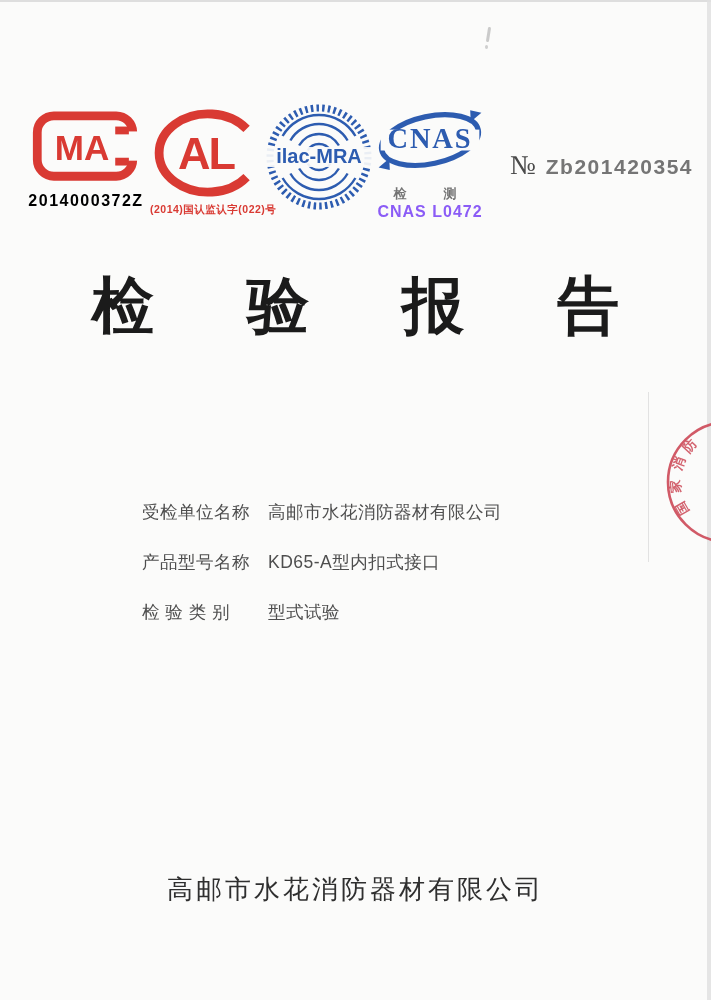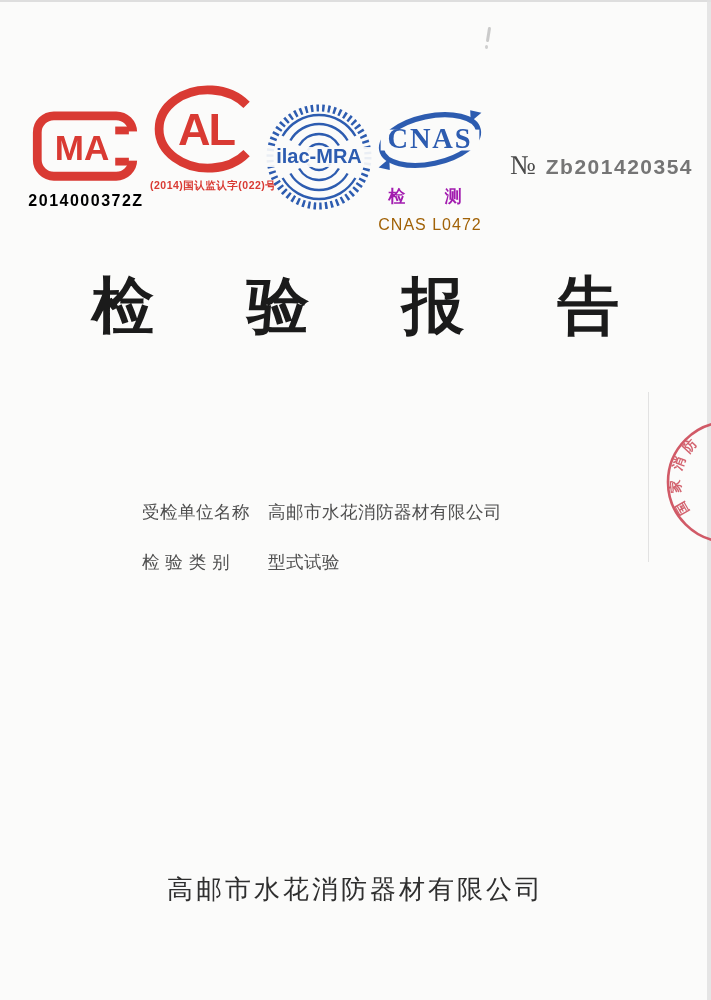--- a/index.html
+++ b/index.html
@@ -9,28 +9,28 @@
     font-family:"Liberation Sans","DejaVu Sans",sans-serif;
   }
   .artifact-topline{position:absolute;top:0;left:0;width:100%;height:2px;background:#c6c6c6;opacity:.55;}
   .artifact-rightstrip{position:absolute;top:0;right:0;width:4px;height:100%;background:#e0e0e0;opacity:.8;}
   .artifact-vline{position:absolute;left:648px;top:392px;width:1px;height:170px;background:#e2e2e2;}
   .artifact-smudge{position:absolute;left:487px;top:27px;width:3px;height:15px;background:#9a9a9a;opacity:.5;transform:rotate(9deg);border-radius:2px;}
   .artifact-smudge-dot{position:absolute;left:485px;top:45px;width:3px;height:4px;background:#9a9a9a;opacity:.45;border-radius:50%;}
 
   .logo{position:absolute;text-align:center;}
   .logo-cma{left:28px;top:110px;width:116px;}
-  .logo-cal{left:150px;top:84px;width:120px;}
+  .logo-cal{left:150px;top:108px;width:120px;}
   .logo-ilac{left:266px;top:104px;width:106px;}
   .logo-cnas{left:372px;top:104px;width:116px;}
 
   .cma-certno{margin-top:2px;color:#000000;font-weight:bold;font-size:16px;letter-spacing:1.5px;}
   .cal-certno{margin-top:1px;color:#d93a33;font-weight:bold;font-size:10.5px;letter-spacing:.5px;white-space:nowrap;}
-  .cnas-category{margin-top:3px;color:#a21caf;font-size:17px;letter-spacing:10px;font-weight:bold;white-space:pre;}
-  .cnas-certno{margin-top:8px;color:#a16207;font-weight:normal;font-size:16px;letter-spacing:1px;}
+  .cnas-category{margin-top:3px;color:#737373;font-size:13px;letter-spacing:10px;font-weight:bold;white-space:pre;}
+  .cnas-certno{margin-top:0;color:#8b5cf6;font-weight:bold;font-size:16px;letter-spacing:1px;}
 
   .report-no{position:absolute;left:510px;top:150px;display:flex;align-items:baseline;gap:10px;}
   .report-no .sym{font-family:"Liberation Serif","DejaVu Serif",serif;font-size:27px;color:#4a4a4a;}
   .report-no .num{font-size:21px;color:#757575;letter-spacing:1.5px;font-weight:bold;}
 
   .doc-title{
     position:absolute;top:264px;left:0;width:100%;
     text-align:center;font-size:62px;font-weight:bold;color:#1b1b1b;
     letter-spacing:38px;padding-left:38px;box-sizing:border-box;white-space:nowrap;
   }
@@ -125,20 +125,24 @@
       <text transform="translate(34,31) rotate(-47)" text-anchor="middle" font-size="13" font-weight="bold" fill="#cc4856" opacity="0.85">防</text>
     </svg>
   </div>
 
   <div class="fields">
     <div class="field-row">
       <span class="field-label">受检单位名称</span>
       <span class="field-value">高邮市水花消防器材有限公司</span>
     </div>
     <div class="field-row">
+      <span class="field-label">产品型号名称</span>
+      <span class="field-value">KD65-A型内扣式接口</span>
+    </div>
+    <div class="field-row">
       <span class="field-label">检 验 类 别</span>
       <span class="field-value">型式试验</span>
     </div>
   </div>
 
   <div class="doc-footer">高邮市水花消防器材有限公司</div>
 
 </div>
 
 </body></html>

